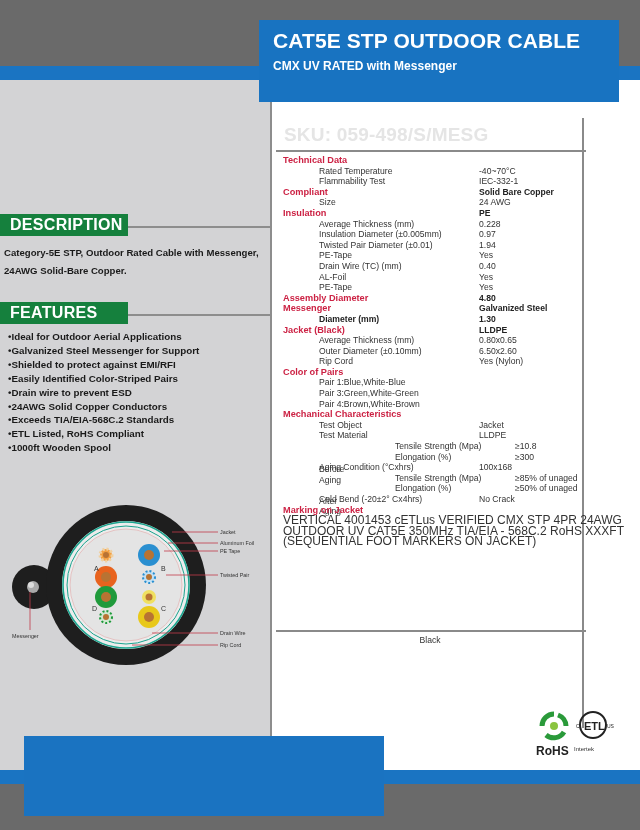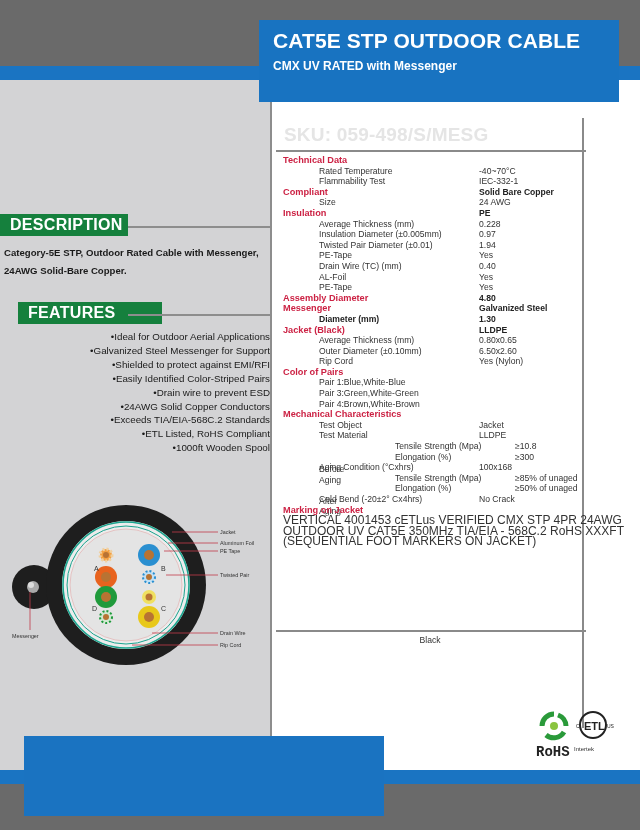--- a/index.html
+++ b/index.html
@@ -31,28 +31,28 @@
   .row.bold .k, .row.bold .v { font-weight: bold; color: #222; }
   .row .k3 { width: 76px; padding-left: 36px; box-sizing: content-box; margin-top: 23px; }
   .row .k3b { width: 120px; }
   .marking { font-size: 12px; line-height: 10.6px; color: #333; white-space: nowrap; }
   .avail-line { position: absolute; left: 276px; top: 630px; width: 310px; height: 2px; background: #8a8a8a; }
   .avail { position: absolute; left: 276px; top: 634px; width: 308px; text-align: center; font-size: 8.6px; line-height: 12px; color: #333; }
 
   .section-hdr { position: absolute; left: 0; height: 22px; background: #15803d; color: #fff; font-weight: bold; font-size: 16px; padding: 2px 0 0 10px; letter-spacing: 0.3px; }
   .section-line { position: absolute; left: 128px; width: 142px; height: 2px; background: #8d8d8d; }
   .desc-text { position: absolute; left: 4px; top: 244px; width: 262px; font-size: 9.6px; font-weight: bold; color: #1a1a1a; line-height: 18px; }
-  .features { position: absolute; left: 8px; top: 330px; width: 262px; list-style: none; font-size: 9.8px; font-weight: normal; color: #1a1a1a; line-height: 13.9px; text-align: right; }
+  .features { position: absolute; left: 8px; top: 330px; width: 262px; list-style: none; font-size: 9.8px; font-weight: bold; color: #1a1a1a; line-height: 13.9px; }
   .features li::before { content: "\2022 "; }
 
   .diagram { position: absolute; left: 0; top: 500px; width: 272px; height: 170px; }
   .diag-label { position: absolute; font-size: 5.4px; color: #333; white-space: nowrap; }
 
   .logos { position: absolute; left: 536px; top: 708px; width: 100px; height: 60px; }
-  .rohs-text { position: absolute; left: 0; top: 36px; font-size: 14px; font-weight: bold; color: #222; font-family: Liberation Mono, monospace; }
+  .rohs-text { position: absolute; left: 0; top: 36px; font-size: 12px; font-weight: bold; color: #222; }
   .intertek { position: absolute; left: 38px; top: 38px; font-size: 6px; color: #333; }
 </style>
 </head>
 <body>
 
 <div class="top-band"></div>
 <div class="blue-stripe-top"></div>
 <div class="left-panel"></div>
 <div class="right-panel"></div>
 <div class="blue-stripe-bottom"></div>
@@ -220,21 +220,21 @@
 
 <div class="avail-line"></div>
 <div class="avail">
   <div>Black</div>
 </div>
 
 <div class="section-hdr" style="top:214px;width:128px;">DESCRIPTION</div>
 <div class="section-line" style="top:226px;"></div>
 <div class="desc-text">Category-5E STP, Outdoor Rated Cable with Messenger, 24AWG Solid-Bare Copper.</div>
 
-<div class="section-hdr" style="top:302px;width:144px;margin-left:18px;">FEATURES</div>
+<div class="section-hdr" style="top:302px;width:128px;">FEATURES</div>
 <div class="section-line" style="top:314px;"></div>
 <ul class="features">
   <li>Ideal for Outdoor Aerial Applications</li>
   <li>Galvanized Steel Messenger for Support</li>
   <li>Shielded to protect against EMI/RFI</li>
   <li>Easily Identified Color-Striped Pairs</li>
   <li>Drain wire to prevent ESD</li>
   <li>24AWG Solid Copper Conductors</li>
   <li>Exceeds TIA/EIA-568C.2 Standards</li>
   <li>ETL Listed, RoHS Compliant</li>

